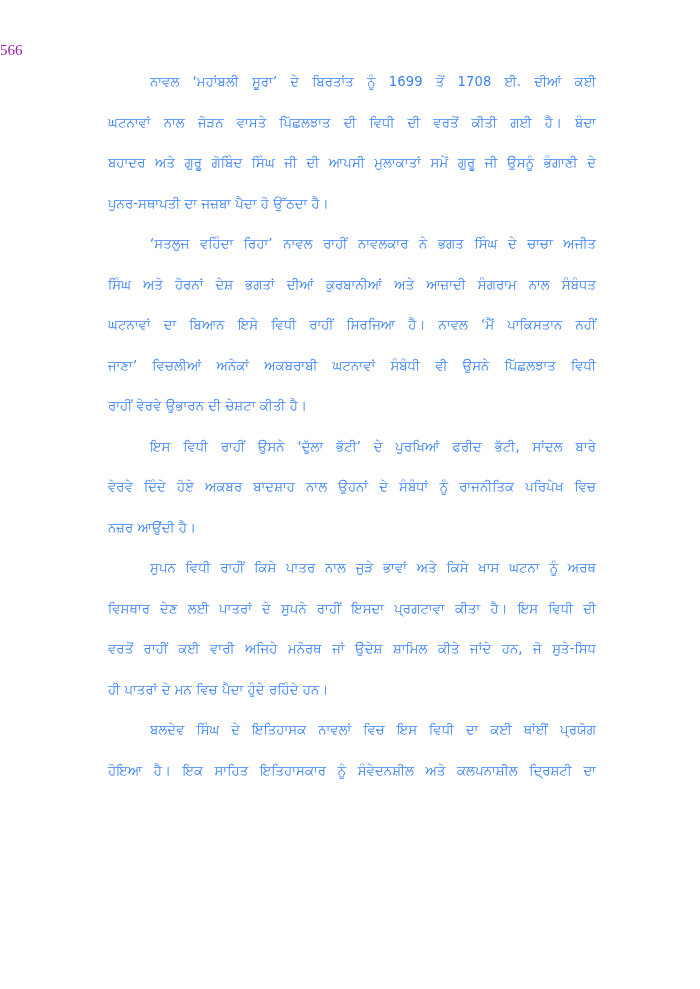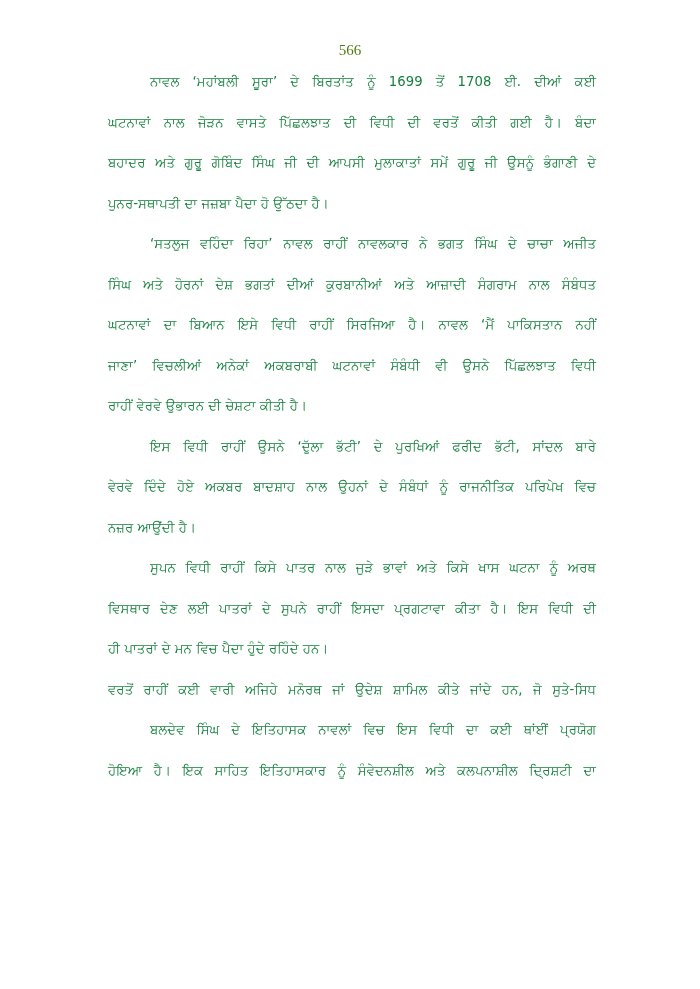--- a/index.html
+++ b/index.html
@@ -12,45 +12,45 @@
       height: 989px;
       position: relative;
       overflow: hidden;
       color: #1a1a1a;
     }
     .page-number {
       position: absolute;
       top: 42px;
       left: 0;
       width: 700px;
-      text-align: center;
+      text-align: left;
       font-family: "Liberation Serif", serif;
       font-size: 15px;
-      color: #4d7c0f;
+      color: #a21caf;
     }
     .content {
       position: absolute;
       top: 62px;
       left: 108px;
       width: 488px;
     }
     .para {
       margin: 0;
       padding: 0;
     }
     .line {
       display: block;
       height: 40.5px;
       line-height: 40.5px;
       font-family: "DejaVu Sans", sans-serif;
       font-size: 13.2px;
       white-space: nowrap;
       text-align: justify;
       text-align-last: justify;
-      color: #15803d;
+      color: #3b82f6;
       letter-spacing: 0.1px;
     }
     .line.first {
       padding-left: 42px;
     }
     .line.last {
       text-align-last: left;
     }
   </style>
 </head>
@@ -77,22 +77,22 @@
 
   <div class="para">
     <span class="line first">ਇਸ ਵਿਧੀ ਰਾਹੀਂ ਉਸਨੇ ‘ਦੁੱਲਾ ਭੱਟੀ’ ਦੇ ਪੁਰਖਿਆਂ ਫਰੀਦ ਭੱਟੀ, ਸਾਂਦਲ ਬਾਰੇ</span>
     <span class="line">ਵੇਰਵੇ ਦਿੰਦੇ ਹੋਏ ਅਕਬਰ ਬਾਦਸ਼ਾਹ ਨਾਲ ਉਹਨਾਂ ਦੇ ਸੰਬੰਧਾਂ ਨੂੰ ਰਾਜਨੀਤਿਕ ਪਰਿਪੇਖ ਵਿਚ</span>
     <span class="line last">ਨਜ਼ਰ ਆਉਂਦੀ ਹੈ।</span>
   </div>
 
   <div class="para">
     <span class="line first">ਸੁਪਨ ਵਿਧੀ ਰਾਹੀਂ ਕਿਸੇ ਪਾਤਰ ਨਾਲ ਜੁੜੇ ਭਾਵਾਂ ਅਤੇ ਕਿਸੇ ਖਾਸ ਘਟਨਾ ਨੂੰ ਅਰਥ</span>
     <span class="line">ਵਿਸਥਾਰ ਦੇਣ ਲਈ ਪਾਤਰਾਂ ਦੇ ਸੁਪਨੇ ਰਾਹੀਂ ਇਸਦਾ ਪ੍ਰਗਟਾਵਾ ਕੀਤਾ ਹੈ। ਇਸ ਵਿਧੀ ਦੀ</span>
+    <span class="line">ਵਰਤੋਂ ਰਾਹੀਂ ਕਈ ਵਾਰੀ ਅਜਿਹੇ ਮਨੋਰਥ ਜਾਂ ਉਦੇਸ਼ ਸ਼ਾਮਿਲ ਕੀਤੇ ਜਾਂਦੇ ਹਨ, ਜੋ ਸੁਤੇ-ਸਿਧ</span>
     <span class="line last">ਹੀ ਪਾਤਰਾਂ ਦੇ ਮਨ ਵਿਚ ਪੈਦਾ ਹੁੰਦੇ ਰਹਿੰਦੇ ਹਨ।</span>
-    <span class="line">ਵਰਤੋਂ ਰਾਹੀਂ ਕਈ ਵਾਰੀ ਅਜਿਹੇ ਮਨੋਰਥ ਜਾਂ ਉਦੇਸ਼ ਸ਼ਾਮਿਲ ਕੀਤੇ ਜਾਂਦੇ ਹਨ, ਜੋ ਸੁਤੇ-ਸਿਧ</span>
   </div>
 
   <div class="para">
     <span class="line first">ਬਲਦੇਵ ਸਿੰਘ ਦੇ ਇਤਿਹਾਸਕ ਨਾਵਲਾਂ ਵਿਚ ਇਸ ਵਿਧੀ ਦਾ ਕਈ ਥਾਂਈਂ ਪ੍ਰਯੋਗ</span>
     <span class="line">ਹੋਇਆ ਹੈ। ਇਕ ਸਾਹਿਤ ਇਤਿਹਾਸਕਾਰ ਨੂੰ ਸੰਵੇਦਨਸ਼ੀਲ ਅਤੇ ਕਲਪਨਾਸ਼ੀਲ ਦ੍ਰਿਸ਼ਟੀ ਦਾ</span>
   </div>
 
 </div>
 
 </body></html>

